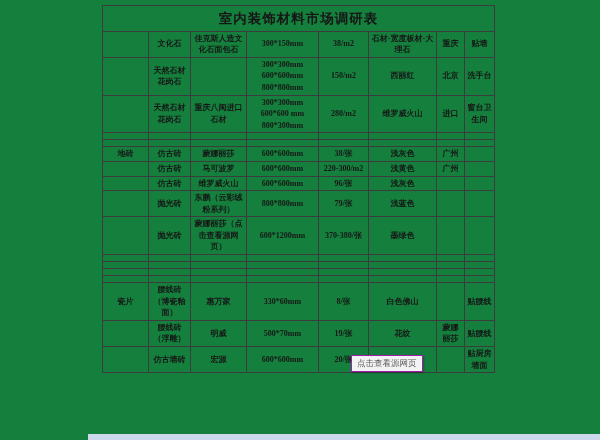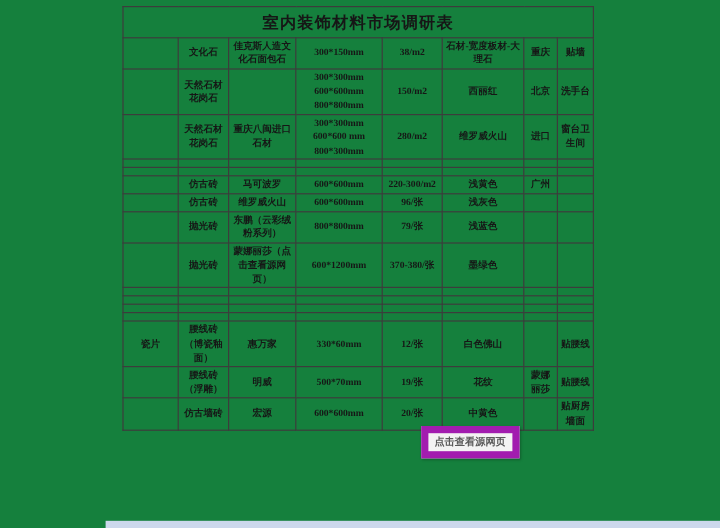--- a/index.html
+++ b/index.html
@@ -38,26 +38,26 @@
     font-size:13.5px;
     letter-spacing:1px;
     padding:3px 0 2px 0;
     font-weight:bold;
   }
   tr.spacer td{height:6px;padding:0;}
   .watermark{
     position:absolute;
     left:351px;top:355px;
     background:#f3f3f3;
-    border:6px solid #a21caf;
+    border:1px solid #a21caf;
     box-shadow:1px 1px 2px rgba(0,0,0,.25);
     color:#5a5a5a;
     font-family:"Liberation Sans","DejaVu Sans",sans-serif;
     font-size:8.5px;
-    font-weight:bold;
+    font-weight:normal;
     line-height:1;
     padding:3px 5px;
     white-space:nowrap;
     cursor:pointer;
     text-align:center;
   }
   .bottom-strip{
     position:absolute;
     left:88px;top:434px;
     width:512px;height:6px;
@@ -135,20 +135,30 @@
             <td></td>
             <td></td>
             <td></td>
             <td></td>
             <td></td>
             <td></td>
             <td></td>
             <td></td>
           </tr>
           <tr>
+            <td>地砖</td>
+            <td>仿古砖</td>
+            <td>蒙娜丽莎</td>
+            <td>600*600mm</td>
+            <td>38/张</td>
+            <td>浅灰色</td>
+            <td>广州</td>
+            <td></td>
+          </tr>
+          <tr>
             <td></td>
             <td>仿古砖</td>
             <td>马可波罗</td>
             <td>600*600mm</td>
             <td>220-300/m2</td>
             <td>浅黄色</td>
             <td>广州</td>
             <td></td>
           </tr>
           <tr>
@@ -219,21 +229,21 @@
             <td></td>
             <td></td>
             <td></td>
             <td></td>
           </tr>
           <tr>
             <td>瓷片</td>
             <td>腰线砖（博瓷釉面）</td>
             <td>惠万家</td>
             <td>330*60mm</td>
-            <td>12/张</td>
+            <td>8/张</td>
             <td>白色佛山</td>
             <td></td>
             <td>贴腰线</td>
           </tr>
           <tr>
             <td></td>
             <td>腰线砖（浮雕）</td>
             <td>明威</td>
             <td>500*70mm</td>
             <td>19/张</td>

